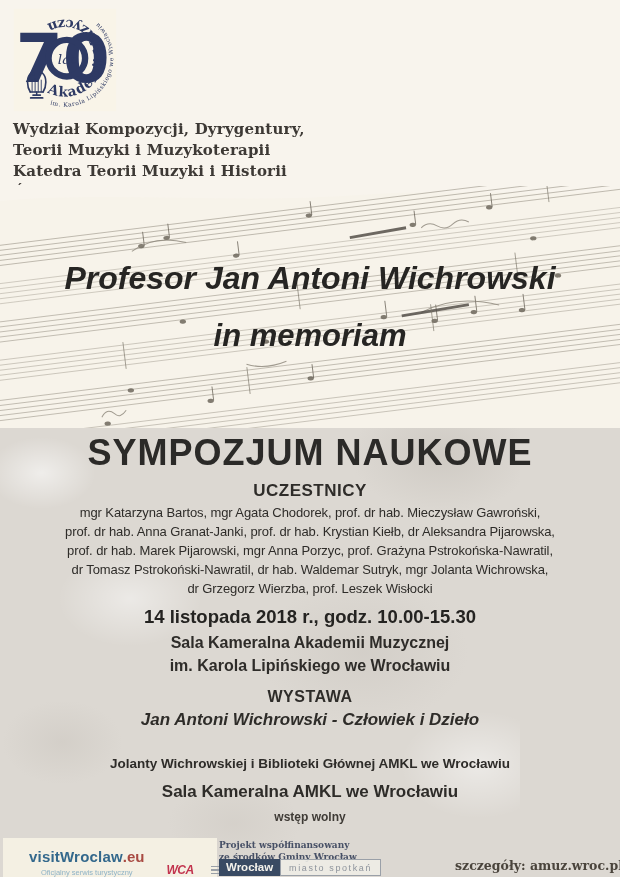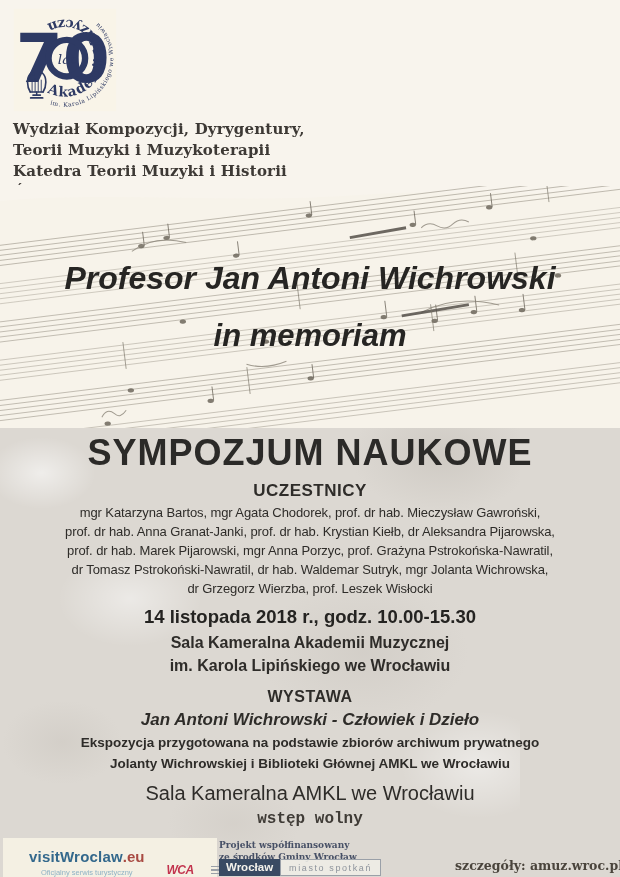--- a/index.html
+++ b/index.html
@@ -40,22 +40,22 @@
   .symp-heading { top:4px; font-size:36px; font-weight:bold; letter-spacing:1px; color:#2b2a28; }
   .ucz-heading  { top:53px; font-size:17px; font-weight:bold; letter-spacing:.5px; }
   .participants { top:75px; font-size:13px; line-height:19px; letter-spacing:-.1px; color:#2e2c29; }
   .datetime     { top:178px; font-size:18.5px; font-weight:bold; color:#242321; }
   .venue1       { top:206px; font-size:16px; font-weight:bold; }
   .venue2       { top:229px; font-size:16px; font-weight:bold; }
   .wystawa      { top:260px; font-size:16px; font-weight:bold; letter-spacing:.5px; }
   .exh-title    { top:282px; font-size:17px; font-weight:bold; font-style:italic; }
   .exh-d1       { top:307px; font-size:13.5px; font-weight:bold; }
   .exh-d2       { top:328px; font-size:13.5px; font-weight:bold; }
-  .exh-venue    { top:354px; font-size:20px; font-weight:normal; }
-  .admission    { top:382px; font-family:Liberation Mono, monospace; font-size:16px;
+  .exh-venue    { top:354px; font-size:17px; font-weight:bold; }
+  .admission    { top:382px; font-family:Liberation Sans, sans-serif; font-size:12px;
                   font-weight:600; color:#3f3b36; }
   
   .visit-box { position:absolute; top:410px; left:3px; width:214px; height:39px;
     background:#f4f0e3; display:flex; align-items:flex-end; }
   .visit-logo { margin-left:26px; text-align:center; }
   .visit-main { font-size:15px; font-weight:bold; color:#33688c; letter-spacing:.2px; }
   .visit-eu   { font-size:15px; font-weight:bold; color:#a84a42; }
   .visit-tag  { font-size:7.5px; color:#8fb3c6; margin-top:2px; }
   .wca-wrap { margin-left:22px; display:flex; align-items:center;gap:14px; }
   .wca-word { font-size:12px; font-weight:900; font-style:italic; color:#c2344e; letter-spacing:-.5px; }
@@ -236,21 +236,20 @@
       <div>dr Tomasz Pstrokoński-Nawratil, dr hab. Waldemar Sutryk, mgr Jolanta Wichrowska,</div>
       <div>dr Grzegorz Wierzba, prof. Leszek Wisłocki</div>
     </div>
     <div class="c ucz-heading">UCZESTNICY</div>
     <div class="c datetime">14 listopada 2018 r., godz. 10.00-15.30</div>
     <div class="c venue1">Sala Kameralna Akademii Muzycznej</div>
     <div class="c venue2">im. Karola Lipińskiego we Wrocławiu</div>
 
     <div class="c wystawa">WYSTAWA</div>
     <div class="c exh-title">Jan Antoni Wichrowski - Człowiek i Dzieło</div>
-    <div class="c exh-d1">Ekspozycja przygotowana na podstawie zbiorów archiwum prywatnego</div>
     <div class="c exh-d2">Jolanty Wichrowskiej i Biblioteki Głównej AMKL we Wrocławiu</div>
     <div class="c exh-venue">Sala Kameralna AMKL we Wrocławiu</div>
     <div class="c admission">wstęp wolny</div>
 
     <div class="visit-box">
       <div class="visit-logo">
         <div>
           <span class="visit-main">visitWroclaw</span><span class="visit-eu">.eu</span>
         </div>
         <div class="visit-tag">Oficjalny serwis turystyczny</div>

